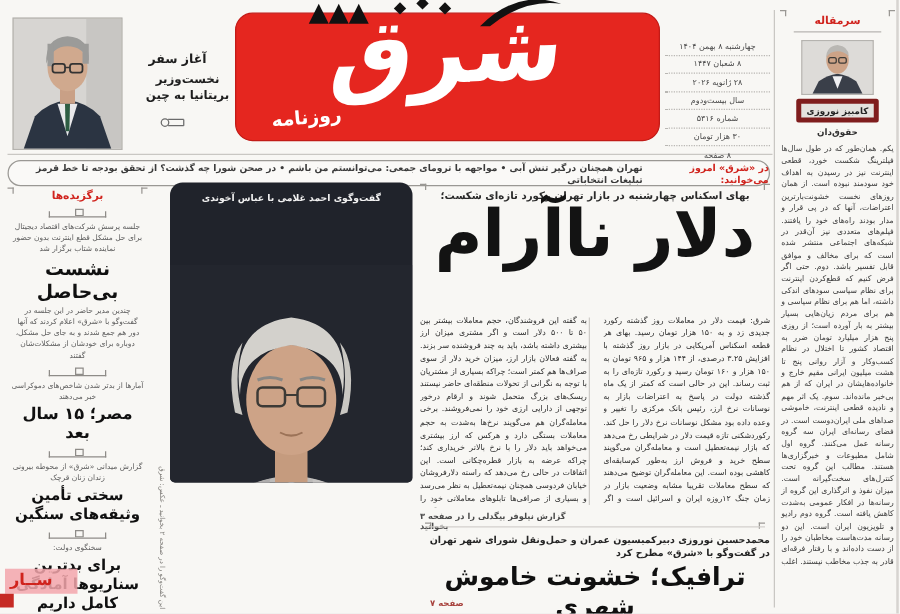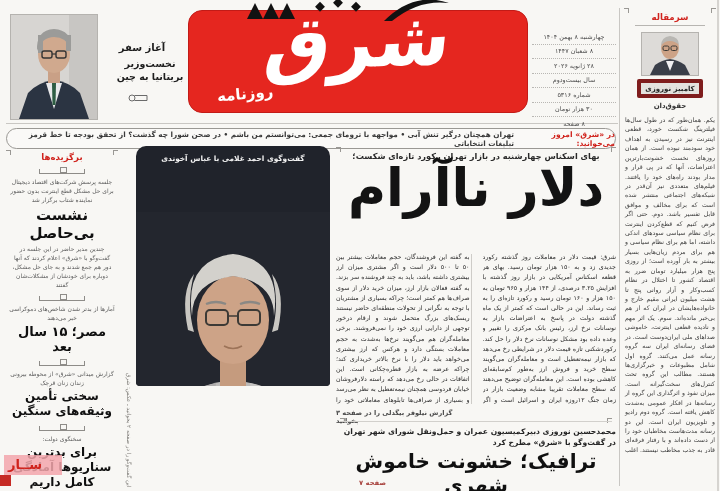--- a/index.html
+++ b/index.html
@@ -83,21 +83,21 @@
            color:#131313; letter-spacing:-1px; }
   .lcols { left:336px; top:252px; width:280px; height:154px; display:flex; gap:13px; overflow:hidden; }
   .lcols .col { width:134px; font-size:6.3px; line-height:1.62; text-align:justify; color:#2d2d2d; overflow:hidden; }
   .coldiv { left:471px; top:254px; width:1px; height:150px; background:#ceccc8; }
   .lfoot { left:336px; top:409px; width:134px; font-size:6.6px; font-weight:bold; color:#4a4a4a; text-align:left; direction:rtl; }
 
   
   .trule { left:340px; top:421px; width:272px; height:1px; background:#d2d0cc; }
   .tk { left:336px; top:426px; width:280px; text-align:right; font-size:7.6px; font-weight:bold; color:#242424; line-height:1.5; }
   .th { left:336px; top:449px; width:280px; text-align:center; font-size:20px; font-weight:bold; color:#101010; }
-  .tpage { left:359px; top:479px; font-size:6.8px; font-weight:bold; color:#a8433e; }
+  .tpage { left:344px; top:479px; font-size:6.8px; font-weight:bold; color:#a8433e; }
 
   
   .ed { left:624px; top:8px; width:92px; height:479px; text-align:center; }
   .ed .ehead { color:#d0231d; font-weight:bold; font-size:8.6px; margin-top:4px; }
   .ed .eline { width:70px; height:1px; background:#b7b5b1; margin:3px auto; }
   .ed .etitle { font-size:9.6px; font-weight:bold; color:#161616; line-height:1.6; margin-top:3px; }
   .ed .ephoto { width:58px; height:44px; margin:6px auto 0; border:1px solid #b5b3af; background:#dddbd8; }
   .ed .ename { width:66px; margin:3px auto 0; background:#e4e2de; border:4px solid #7f1d1d;
                font-size:7px; font-weight:bold; color:#222; padding:1.5px 0; border-radius:2px; }
   .ed .erole { font-size:7px; font-weight:bold; color:#333; margin-top:4px; }

